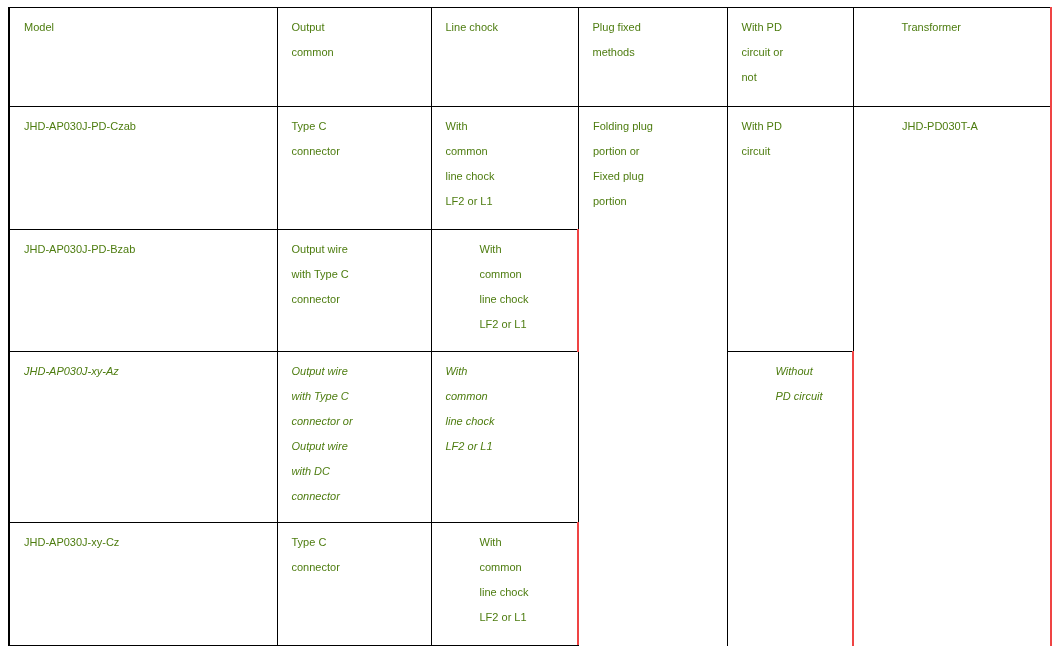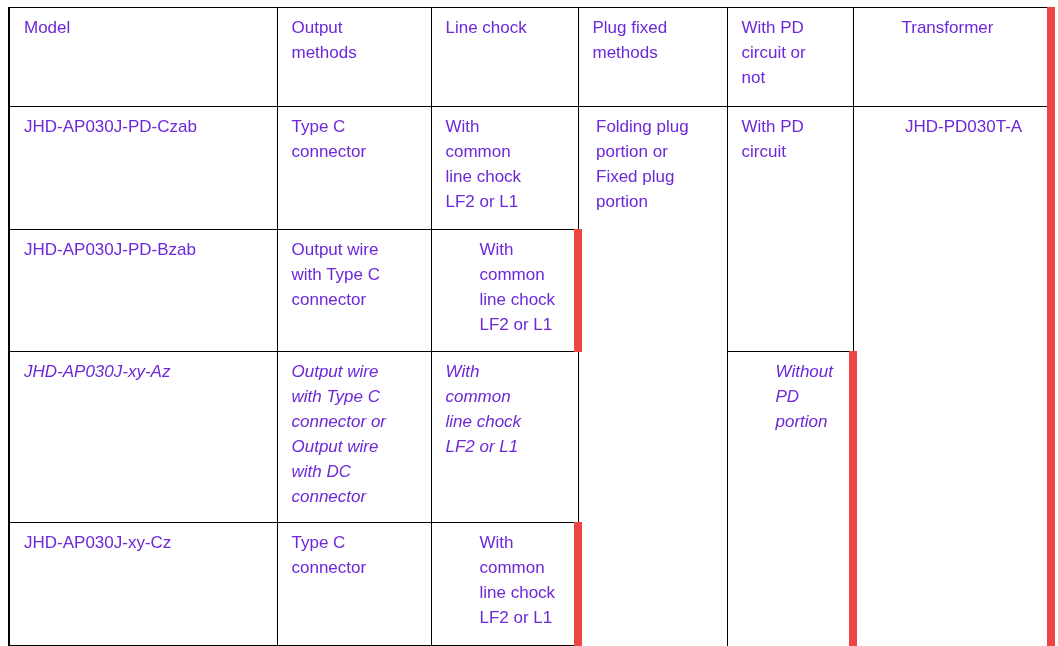--- a/index.html
+++ b/index.html
@@ -27,31 +27,31 @@
     border-collapse: collapse;
     table-layout: fixed;
     width: 1042px;
     background: #ffffff;
   }
 
   table.spec-table td {
     border: 1px solid #000000;
     vertical-align: top;
     padding: 7px 0 7px 14px;
-    font-size: 17px;
+    font-size: 11px;
     line-height: 25px;
     font-family: "Liberation Sans", sans-serif;
-    color: #6d28d9;
+    color: #4d7c0f;
     font-weight: normal;
     word-wrap: break-word;
   }
 
   
   table.spec-table tr > td:first-child { border-left: 2px solid #000000; }
-  table.spec-table tr > td:last-child  { border-right: 8px solid #ef4444; padding-left: 48px; }
+  table.spec-table tr > td:last-child  { border-right: 2px solid #ef4444; padding-left: 48px; }
   table.spec-table tr:last-child > td  { border-bottom: 2px solid #000000; }
 
   
   col.c-model       { width: 268px; }
   col.c-output      { width: 154px; }
   col.c-chock       { width: 147px; }
   col.c-plug        { width: 149px; }
   col.c-pd          { width: 126px; }
   col.c-transformer { width: 198px; }
 
@@ -78,21 +78,21 @@
       <col class="c-transformer">
     </colgroup>
     <tbody>
 
       <tr class="h-header">
         <td>
           <span class="cell-text">Model</span>
         </td>
         <td>
           <span class="cell-text">Output
-methods</span>
+common</span>
         </td>
         <td>
           <span class="cell-text">Line chock</span>
         </td>
         <td>
           <span class="cell-text">Plug fixed
 methods</span>
         </td>
         <td>
           <span class="cell-text">With PD
@@ -163,21 +163,21 @@
 connector</span>
         </td>
         <td>
           <span class="cell-text">With
 common
 line chock
 LF2 or L1</span>
         </td>
         <td rowspan="2">
           <span class="cell-text">Without
-PD portion</span>
+PD circuit</span>
         </td>
       </tr>
 
       <tr class="r4">
         <td>
           <span class="cell-text">JHD-AP030J-xy-Cz</span>
         </td>
         <td>
           <span class="cell-text">Type C
 connector</span>

